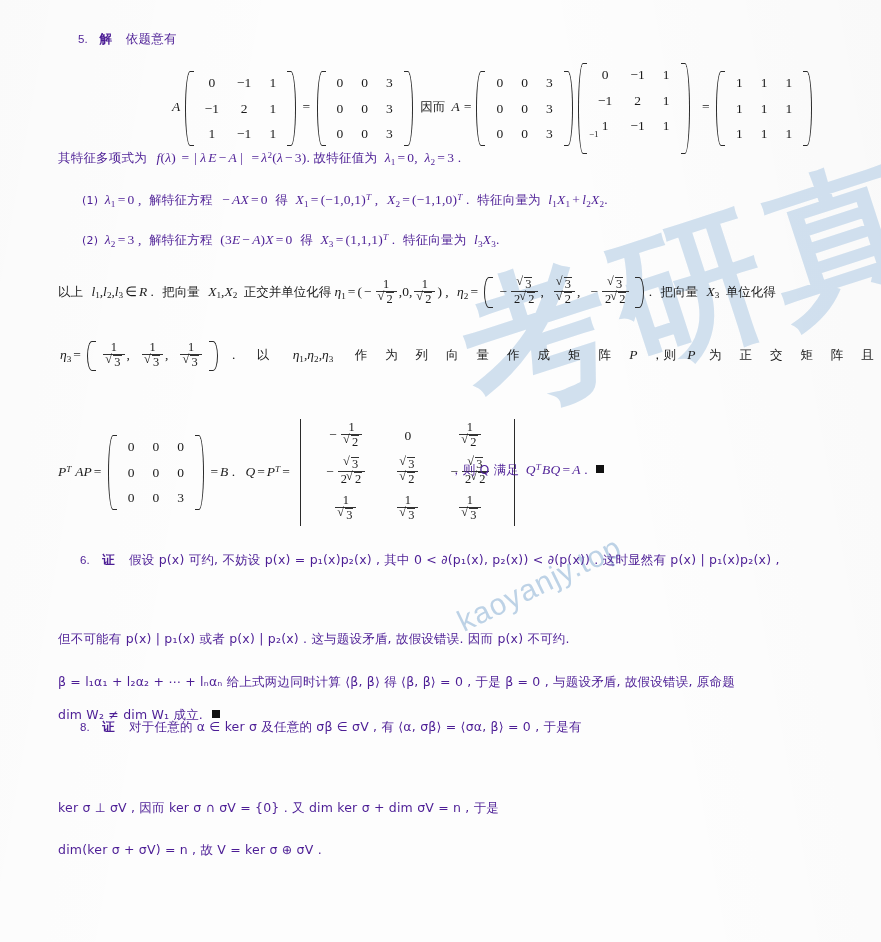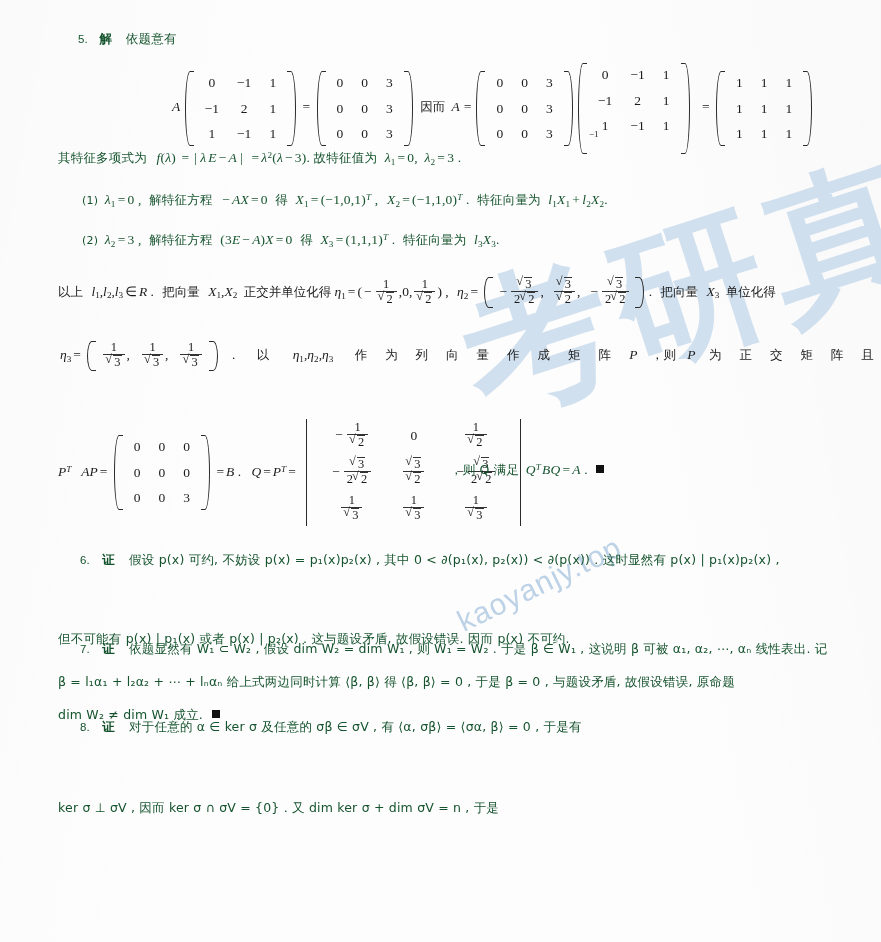--- a/index.html
+++ b/index.html
@@ -66,21 +66,21 @@
     transform-origin: left top;
     font-family: "Liberation Sans", sans-serif;
   }
 
   
   .line {
     position: absolute;
     font-size: 13.5px;
     line-height: 1.25;
     letter-spacing: .2px;
-    color: #14532d;
+    color: #4c1d95;
     white-space: nowrap;
   }
   .line.cjk { font-family: "DejaVu Sans", sans-serif; font-size: 12.5px; }
   .bold { font-weight: bold; }
   .mi { font-family: "Liberation Serif", serif; font-style: italic; }
   .mn { font-family: "Liberation Serif", serif; font-style: normal; }
   .mo { font-family: "Liberation Serif", serif; font-style: normal; padding: 0 2px; }
   .cn { font-family: "DejaVu Sans", sans-serif; font-style: normal; font-size: 12.5px; }
 
   sub { font-size: .68em; vertical-align: -.3em; }
@@ -406,21 +406,21 @@
       </span>
       <span class="cn" style="margin-left:18px; letter-spacing:7px;text-align:center;">作 为 列 向 量 作 成 矩 阵</span>
       <span class="mi" style="margin-left:8px;">P</span>
       <span class="cn" style="margin-left:10px;">，则</span>
       <span class="mi" style="margin-left:8px;">P</span>
       <span class="cn" style="margin-left:10px; letter-spacing:7px;">为 正 交 矩 阵 且</span>
     </div>
 
     <div class="eqrow" style="left:58px; top:418px;">
       <span>
-        <span class="mi">P</span><sup class="mi">T</sup><span class="mi" style="margin-left:10px;">AP</span><span class="mo">=</span>
+        <span class="mi">P</span><sup class="mi">T</sup><span class="mi" style="margin-left:4px;">AP</span><span class="mo">=</span>
       </span>
 
       <span class="matrix tall">
         <table>
           <tbody>
               <tr>
                 <td>0</td>
                 <td>0</td>
                 <td>0</td>
               </tr>
@@ -476,36 +476,34 @@
 
     <div class="line cjk" style="left:80px; top:552px;">
       <span class="item-no">6.</span>
       <span class="cn bold" style="margin-left:8px;">证</span>
       <span class="cn" style="margin-left:10px;">假设 p(x) 可约, 不妨设 p(x) = p₁(x)p₂(x) , 其中 0 &lt; ∂(p₁(x), p₂(x)) &lt; ∂(p(x)) . 这时显然有 p(x) | p₁(x)p₂(x) ,</span>
     </div>
     <div class="line cjk" style="left:58px; top:585px;margin-top:46px;">
       <span class="cn">但不可能有 p(x) | p₁(x) 或者 p(x) | p₂(x) . 这与题设矛盾, 故假设错误. 因而 p(x) 不可约.</span>
     </div>
 
-    <div class="line cjk" style="left:80px; top:641px;">
-      <span class="item-no">7.</span>
-      <span class="cn bold" style="margin-left:8px;">证</span>
-      <span class="cn" style="margin-left:10px;">依题显然有 W₁ ⊂ W₂ , 假设 dim W₂ = dim W₁ , 则 W₁ = W₂ . 于是 β ∈ W₁ , 这说明 β 可被 α₁, α₂, ⋯, αₙ 线性表出. 记</span>
-    </div>
     <div class="line cjk" style="left:58px; top:674px;">
       <span class="cn">β = l₁α₁ + l₂α₂ + ⋯ + lₙαₙ 给上式两边同时计算 ⟨β, β⟩ 得 ⟨β, β⟩ = 0 , 于是 β = 0 , 与题设矛盾, 故假设错误, 原命题</span>
     </div>
     <div class="line cjk" style="left:58px; top:707px;">
       <span class="cn">dim W₂ ≠ dim W₁ 成立.</span>
       <span class="qed"></span>
     </div>
 
     <div class="line cjk" style="left:80px; top:719px;text-align:right;">
       <span class="item-no">8.</span>
       <span class="cn bold" style="margin-left:8px;">证</span>
       <span class="cn" style="margin-left:10px;">对于任意的 α ∈ ker σ 及任意的 σβ ∈ σV , 有 ⟨α, σβ⟩ = ⟨σα, β⟩ = 0 , 于是有</span>
     </div>
     <div class="line cjk" style="left:58px; top:800px;">
       <span class="cn">ker σ ⊥ σV , 因而 ker σ ∩ σV = {0} . 又 dim ker σ + dim σV = n , 于是</span>
     </div>
+    <div class="line cjk" style="left:58px; top:842px;">
+      <span class="cn">dim(ker σ + σV) = n , 故 V = ker σ ⊕ σV .</span>
+    </div>
 
   </div>
 </div>
 
 </body></html>

